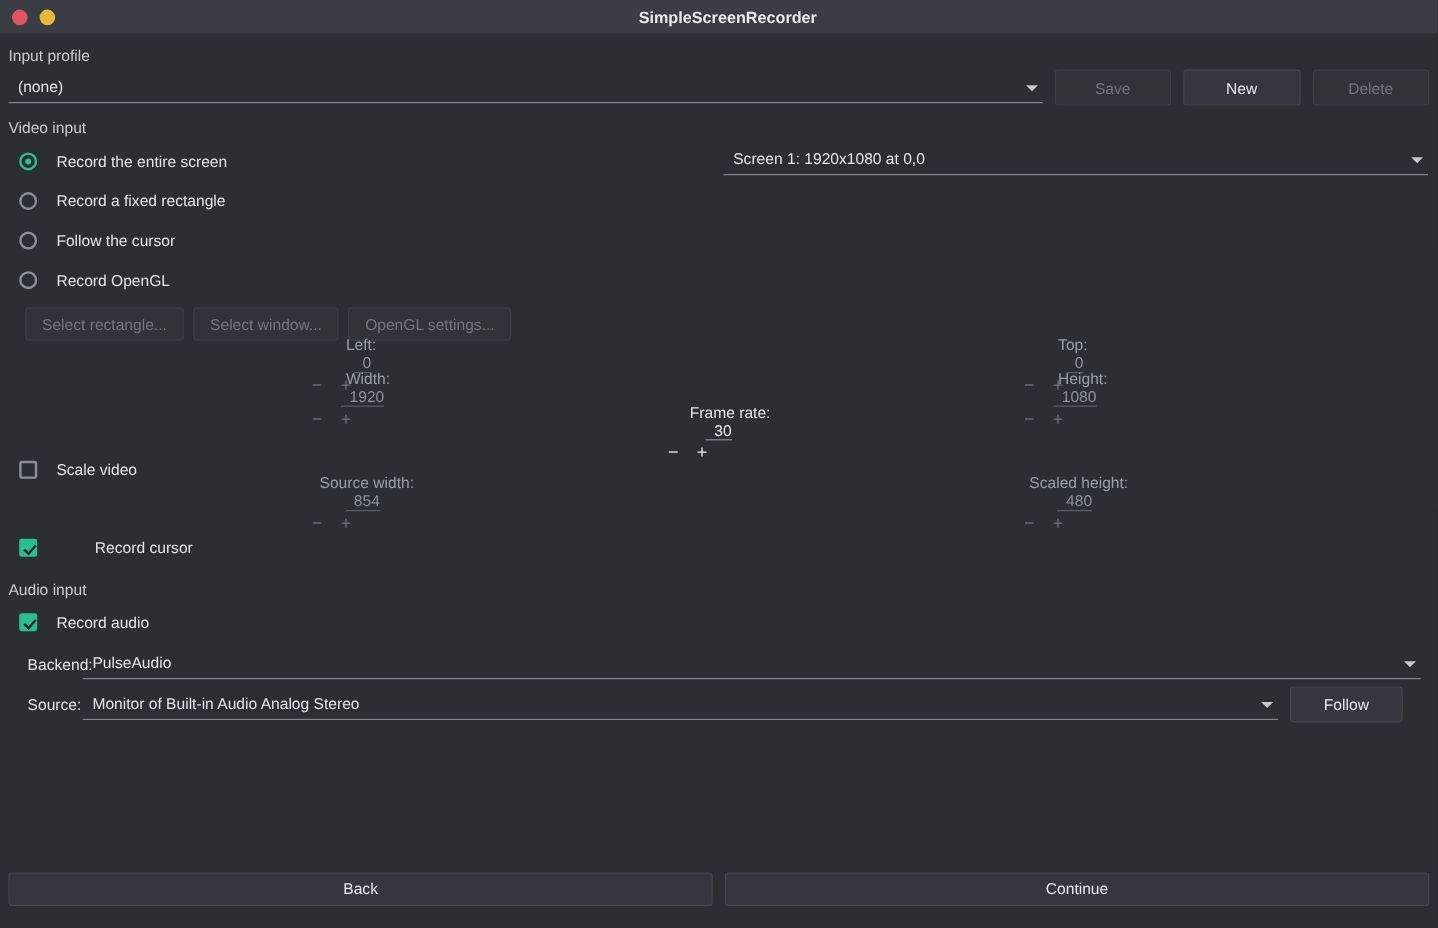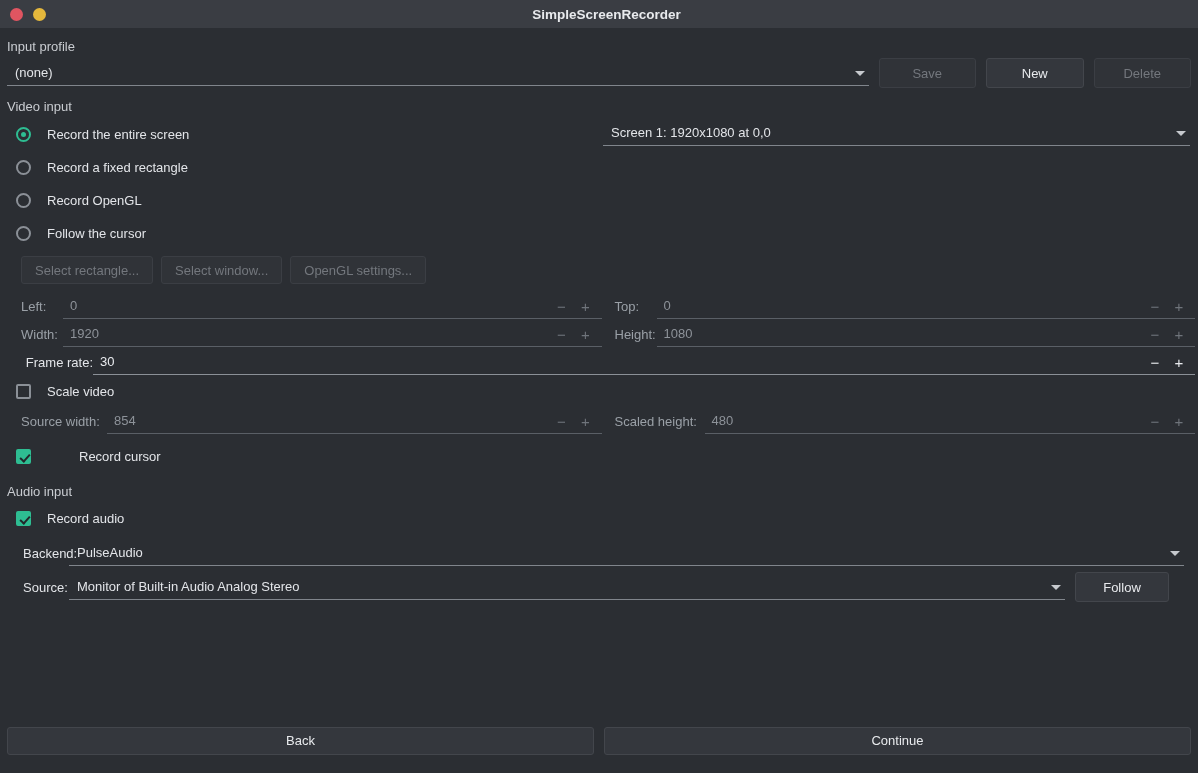--- a/index.html
+++ b/index.html
@@ -101,21 +101,21 @@
   }
   .radio-label { margin-left: 16px; font-size: 13px; color: #e3e5e9; }
 
   
   .smallbtns { display: flex; gap: 8px; padding-left: 14px; margin-top: 6px; }
   .smallbtns .btn { padding: 0 13px; height: 28px; }
 
   
   .spin-grid { margin-top: 8px; }
   .spin-row { display: flex; align-items: center; height: 28px; }
-  .spin-cell { display: flex; align-items: center; width: 592px; }
+  .spin-cell { display: flex; align-items: center; width: 592px; flex-direction: column; }
   .spin-cell.right { margin-left: 3px; }
   .spin-label {
     font-size: 13px; width: 56px; flex: none; padding-left: 14px;
     color: #9aa0a7;
   }
   .spin-label.en { color: #e3e5e9; text-align: right; }
   .spin-label.wide { width: 72px; }
   .spin-field {
     flex: 1;
     height: 25px;
@@ -200,25 +200,25 @@
     <div class="radio-line">
       <div class="radio on"></div>
       <div class="radio-label">Record the entire screen</div>
     </div>
     <div class="radio-line">
       <div class="radio"></div>
       <div class="radio-label">Record a fixed rectangle</div>
     </div>
     <div class="radio-line">
       <div class="radio"></div>
-      <div class="radio-label">Record OpenGL</div>
+      <div class="radio-label">Follow the cursor</div>
     </div>
     <div class="radio-line">
       <div class="radio"></div>
-      <div class="radio-label">Follow the cursor</div>
+      <div class="radio-label">Record OpenGL</div>
     </div>
 
     <div class="combo" style="position:absolute; left:596px; top:2px; width:587px;">
       <span>Screen 1: 1920x1080 at 0,0</span>
       <span class="arrow"></span>
     </div>
   </div>
 
   <div class="smallbtns">
     <div class="btn disabled">Select rectangle...</div>

